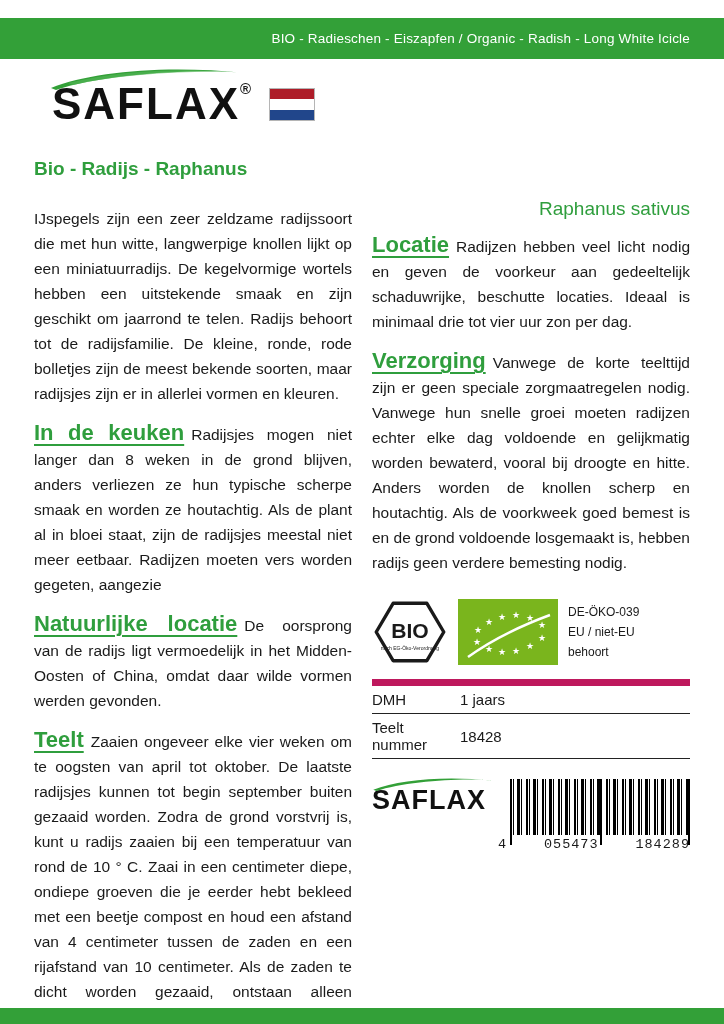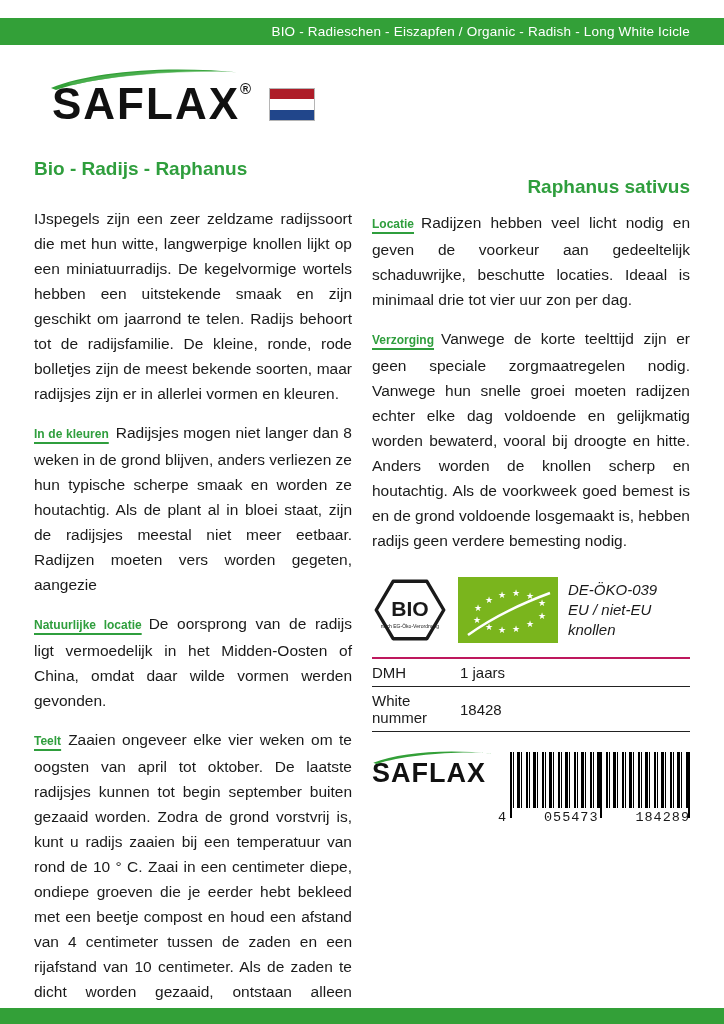--- a/index.html
+++ b/index.html
@@ -4,21 +4,21 @@
 <style>
   html,body{margin:0;padding:0;}
   body{
     width:724px;height:1024px;position:relative;overflow:hidden;
     background:#ffffff;
     font-family:"Liberation Sans", sans-serif;
     color:#1a1a1a;
   }
   
   .top-bar{
-    position:absolute;top:18px;left:0;right:0;height:27px;
+    position:absolute;top:18px;left:0;right:0;height:41px;
     background:#33a038;display:flex;align-items:center;justify-content:flex-end;
     padding-right:34px;box-sizing:border-box;
   }
   .top-bar span{color:#ffffff;font-size:13.5px;letter-spacing:.2px;}
   .bottom-bar{
     position:absolute;bottom:0;left:0;right:0;height:16px;background:#33a038;
   }
   
   .logo-row{position:absolute;top:66px;left:52px;display:flex;align-items:flex-start;}
   .saflax{position:relative;padding-top:16px;}
@@ -39,35 +39,35 @@
   
   .content{
     position:absolute;top:150px;left:34px;right:34px;
     display:flex;gap:20px;
   }
   .col{width:318px;box-sizing:border-box;}
   .page-title{
     color:#2f9e3d;font-size:19px;font-weight:700;margin:8px 0 26px 0;
   }
   .species{
-    color:#2f9e3d;font-size:19px;font-weight:700;text-align:right;margin:26px 0 12px 0;
+    color:#2f9e3d;font-size:19px;font-weight:400;text-align:right;margin:48px 0 12px 0;
   }
   .para{
     font-size:15.5px;line-height:25px;text-align:justify;margin:0 0 14px 0;
   }
   .sec-heading{
-    color:#2f9e3d;font-weight:700;font-size:12px;
+    color:#2f9e3d;font-weight:700;font-size:22px;
     text-decoration:underline;text-decoration-thickness:2px;text-underline-offset:4px;
     margin-right:7px;
   }
   
   .cert{margin-top:22px;}
   .cert-logos{display:flex;align-items:center;gap:10px;margin-bottom:12px;}
-  .eco-text{font-size:15px;line-height:20px;font-style:italic;}
-  .info-table{border-top:2px solid #be185d;}
+  .eco-text{font-size:12px;line-height:20px;}
+  .info-table{border-top:7px solid #be185d;}
   .info-row{
     display:flex;align-items:center;border-bottom:1px solid #222;
     padding:5px 0;font-size:15px;
   }
   .info-row .lbl{width:88px;}
   .brand-row{display:flex;align-items:flex-start;margin-top:16px;gap:6px;}
   .saflax-small{position:relative;padding-top:12px;min-width:120px;}
   .saflax-small .brush{position:absolute;top:0px;left:-2px;}
   .saflax-small .word{font-size:27px;font-weight:900;letter-spacing:1px;color:#111;line-height:1;}
   
@@ -115,21 +115,21 @@
 <div class="content">
 
   <div class="col">
     <div class="page-title">Bio - Radijs - Raphanus</div>
 
     <p class="para">
       <span>IJspegels zijn een zeer zeldzame radijssoort die met hun witte, langwerpige knollen lijkt op een miniatuurradijs. De kegelvormige wortels hebben een uitstekende smaak en zijn geschikt om jaarrond te telen. Radijs behoort tot de radijsfamilie. De kleine, ronde, rode bolletjes zijn de meest bekende soorten, maar radijsjes zijn er in allerlei vormen en kleuren.</span>
     </p>
 
     <p class="para">
-      <span class="sec-heading">In de kleuren</span><span>Radijsjes mogen niet langer dan 8 weken in de grond blijven, anders verliezen ze hun typische scherpe smaak en worden ze houtachtig. Als de plant al in bloei staat, zijn de radijsjes meestal niet meer eetbaar. Radijzen moeten vers worden gegeten, aangezie</span>
+      <span class="sec-heading">In de keuken</span><span>Radijsjes mogen niet langer dan 8 weken in de grond blijven, anders verliezen ze hun typische scherpe smaak en worden ze houtachtig. Als de plant al in bloei staat, zijn de radijsjes meestal niet meer eetbaar. Radijzen moeten vers worden gegeten, aangezie</span>
     </p>
 
     <p class="para">
       <span class="sec-heading">Natuurlijke locatie</span><span>De oorsprong van de radijs ligt vermoedelijk in het Midden-Oosten of China, omdat daar wilde vormen werden gevonden.</span>
     </p>
 
     <p class="para">
       <span class="sec-heading">Teelt</span><span>Zaaien ongeveer elke vier weken om te oogsten van april tot oktober. De laatste radijsjes kunnen tot begin september buiten gezaaid worden. Zodra de grond vorstvrij is, kunt u radijs zaaien bij een temperatuur van rond de 10 ° C. Zaai in een centimeter diepe, ondiepe groeven die je eerder hebt bekleed met een beetje compost en houd een afstand van 4 centimeter tussen de zaden en een rijafstand van 10 centimeter. Als de zaden te dicht worden gezaaid, ontstaan alleen overvloedige bladeren en geen bewaarknollen. Het duurt ongeveer vier</span>
     </p>
   </div>
@@ -168,31 +168,31 @@
               <text x="72" y="50">★</text>
               <text x="58" y="55">★</text>
             <text x="44" y="56">★</text>
               <text x="31" y="53">★</text>
               <text x="19" y="46">★</text>
           </g>
         </svg>
         <div class="eco-text">
           <div>DE-ÖKO-039</div>
           <div>EU / niet-EU</div>
-          <div>knollen</div>
+          <div>behoort</div>
         </div>
       </div>
 
       <div class="info-table">
         <div class="info-row">
           <span class="lbl">DMH</span>
           <span class="val">1 jaars</span>
         </div>
         <div class="info-row">
-          <span class="lbl">White nummer</span>
+          <span class="lbl">Teelt nummer</span>
           <span class="val">18428</span>
         </div>
       </div>
 
       <div class="brand-row">
         <div class="saflax-small">
           <span class="brush">
             <svg width="126" height="16" viewBox="0 0 200 26">
               <path d="M3 24 C 45 7, 120 1, 197 9 C 150 4, 55 10, 8 26 Z" fill="#33a038"></path>
             </svg>

